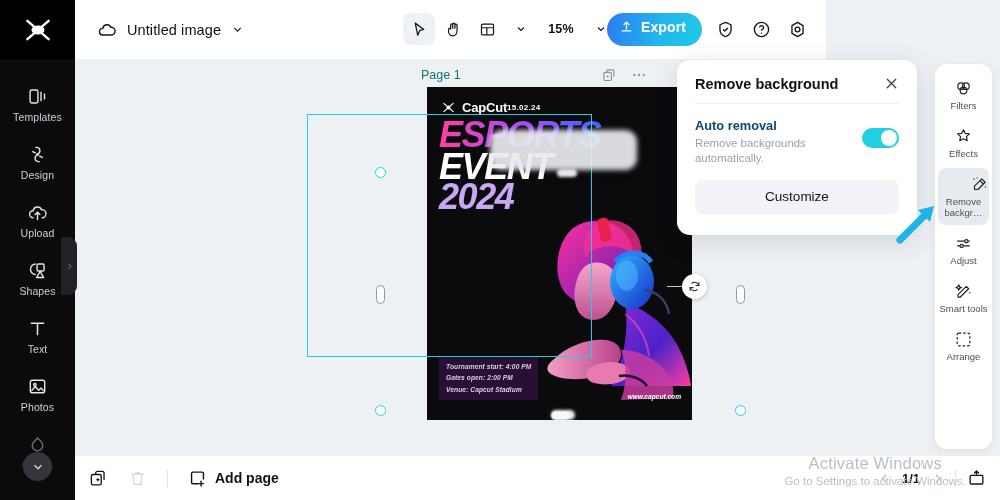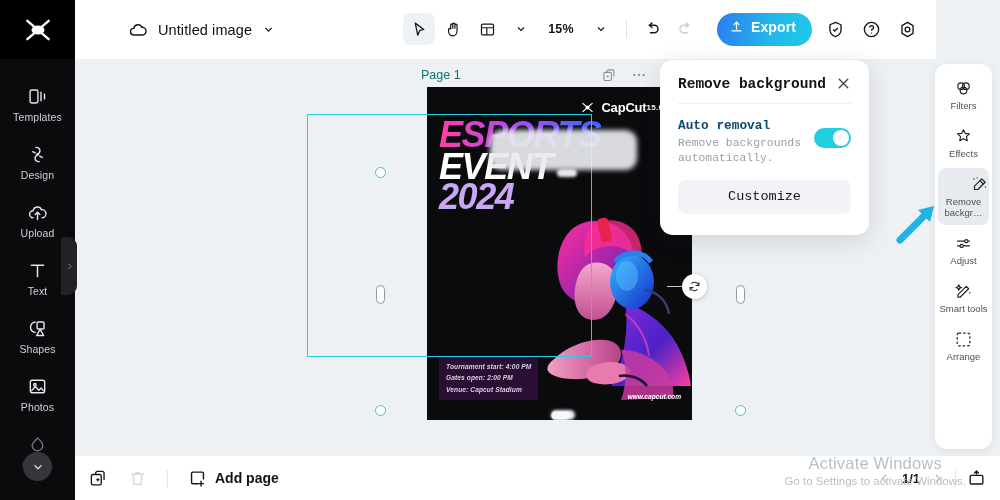--- a/index.html
+++ b/index.html
@@ -6,24 +6,23 @@
   html, body { width: 1000px; height: 500px; overflow: hidden; }
   body {
     font-family: "Liberation Sans", sans-serif;
     background: #eef1f4;
     position: relative;
     -webkit-font-smoothing: antialiased;
   }
 
   
   .topbar {
-    position: absolute; top: 0; left: 0; width: 936px; height: 59px;
+    position: absolute; top: 0; left: 0; width: 826px; height: 59px;
     background: #ffffff; display: flex; align-items: center;
     z-index: 40;
-    gap: 31px;
   }
   .logo-box {
     width: 75px; height: 59px; background: #000; display: flex;
     align-items: center; justify-content: center; flex: none;
   }
   .doc-meta { display: flex; align-items: center; gap: 10px; margin-left: 22px; }
   .doc-title { font-size: 14.5px; color: #0e0e14; font-weight: 500; letter-spacing: .1px;}
   .cloud-icon { width: 20px; height: 20px; display:block;}
   .chev { width: 13px; height: 13px; display:block; }
 
@@ -68,21 +67,21 @@
 
   
   .canvas-wrap { position: absolute; left: 75px; top: 59px; width: 925px; height: 397px; background: #eef1f4; }
   .page-label { position: absolute; left: 346px; top: 9px; font-size: 12.5px; color: #0f766e; }
   .page-tools { position: absolute; left: 527px; top: 8px; display: flex; align-items: center; gap: 14px; }
 
   .artboard {
     position: absolute; left: 352px; top: 28px; width: 265px; height: 333px;
     background: #0b0a0d; overflow: hidden;
   }
-  .ab-top { position: absolute; top: 13px; left: 14px; right: 12px; display: flex; align-items: center; justify-content: flex-end; }
+  .ab-top { position: absolute; top: 13px; left: 14px; right: 12px; display: flex; align-items: center; justify-content: flex-start; }
   .ab-brand { display: flex; align-items: center; gap: 6px; }
   .ab-brand-txt { color: #fff; font-size: 13px; font-weight: 700; letter-spacing: -.2px; }
   .ab-date { color: #fff; font-size: 8px; font-weight: 700; letter-spacing: .3px; }
   .ab-h1 {
     position: absolute; left: 12px; top: 31px; font-size: 36px; line-height: .92;
     font-weight: 800; font-style: italic; letter-spacing: -1.4px;
     background: linear-gradient(90deg,#ff3fa4 0%, #b14cf0 45%, #3c66ff 100%);
     -webkit-background-clip: text; background-clip: text; color: transparent;
   }
   .ab-h2 { position: absolute; left: 12px; top: 63px; font-size: 36px; line-height:.92; font-weight: 800;
@@ -118,24 +117,23 @@
     position: absolute; left: 557px; top: 169px; width: 20px; height: 8px;
     border-radius: 5px; background: rgba(240,242,245,.95); filter: blur(1.6px);
   }
   .blur-pill3 {
     position: absolute; left: 551px; top: 410px; width: 24px; height: 10px;
     border-radius: 6px; background: rgba(245,247,249,.96); filter: blur(1.4px);
   }
 
   
   .rb-panel {
-    position: absolute; left: 660px; top: 60px; width: 209px; height: 175px;
+    position: absolute; left: 677px; top: 60px; width: 240px; height: 175px;
     background: #fff; border-radius: 13px; box-shadow: 0 6px 26px rgba(20,28,40,.14);
     z-index: 45;
-    font-family: Liberation Mono, monospace;
   }
   .rb-head { display: flex; align-items: center; justify-content: space-between; padding: 15px 17px 11px 18px; }
   .rb-title { font-size: 14.5px; font-weight: 700; color: #12121a; }
   .rb-rule { height: 1px; background: #eceef1; margin: 0 18px; }
   .rb-body { padding: 14px 18px 0 18px; display: flex; align-items: flex-start; justify-content: space-between; }
   .rb-sub { font-size: 12.8px; font-weight: 700; color: #0c4a6e; margin-bottom: 3px; }
   .rb-desc { font-size: 11.4px; color: #9aa0a8; line-height: 1.35; max-width: 150px; }
   .toggle { width: 37px; height: 20px; border-radius: 11px; background: #21cfe3; position: relative; flex: none; margin-top: 10px; }
   .toggle .knob { position: absolute; right: 2px; top: 2px; width: 16px; height: 16px; border-radius: 50%; background:#fff; }
   .rb-custom {
@@ -411,36 +409,36 @@
       <svg width="21" height="21" viewBox="0 0 24 24" fill="none" stroke="#e4e6ea" stroke-width="1.6" stroke-linecap="round">
         <path d="M7 18a4 4 0 0 1 0-8 5 5 0 0 1 9.6-1.2A3.6 3.6 0 0 1 17.5 18"></path>
         <path d="M12 20v-8M9.3 14.2L12 11.6l2.7 2.6"></path>
       </svg>
     </span>
     <span class="lbl">Upload</span>
   </div>
 
   <div class="lnav">
     <span>
-      <svg width="21" height="21" viewBox="0 0 24 24" fill="none" stroke="#e4e6ea" stroke-width="1.7" stroke-linecap="round">
-        <path d="M5 6h14M12 6v13"></path>
-      </svg>
-    </span>
-    <span class="lbl">Text</span>
-  </div>
-
-  <div class="lnav">
-    <span>
       <svg width="21" height="21" viewBox="0 0 24 24" fill="none" stroke="#e4e6ea" stroke-width="1.6" stroke-linejoin="round">
         <path d="M10 4.5a6 6 0 1 0 0 12"></path>
           <rect x="11.5" y="4.5" width="8" height="8" rx="1.4"></rect>
         <path d="M11 20l4-7 4 7z"></path>
       </svg>
     </span>
     <span class="lbl">Shapes</span>
+  </div>
+
+  <div class="lnav">
+    <span>
+      <svg width="21" height="21" viewBox="0 0 24 24" fill="none" stroke="#e4e6ea" stroke-width="1.7" stroke-linecap="round">
+        <path d="M5 6h14M12 6v13"></path>
+      </svg>
+    </span>
+    <span class="lbl">Text</span>
   </div>
 
   <div class="lnav">
     <span>
       <svg width="21" height="21" viewBox="0 0 24 24" fill="none" stroke="#e4e6ea" stroke-width="1.6" stroke-linejoin="round">
         <rect x="3.8" y="4.8" width="16.4" height="14.4" rx="2.4"></rect>
         <circle cx="9" cy="10" r="1.4"></circle>
           <path d="M5 17l4.5-5 4 4.2 2.6-2.4L19 17"></path>
       </svg>
     </span>

